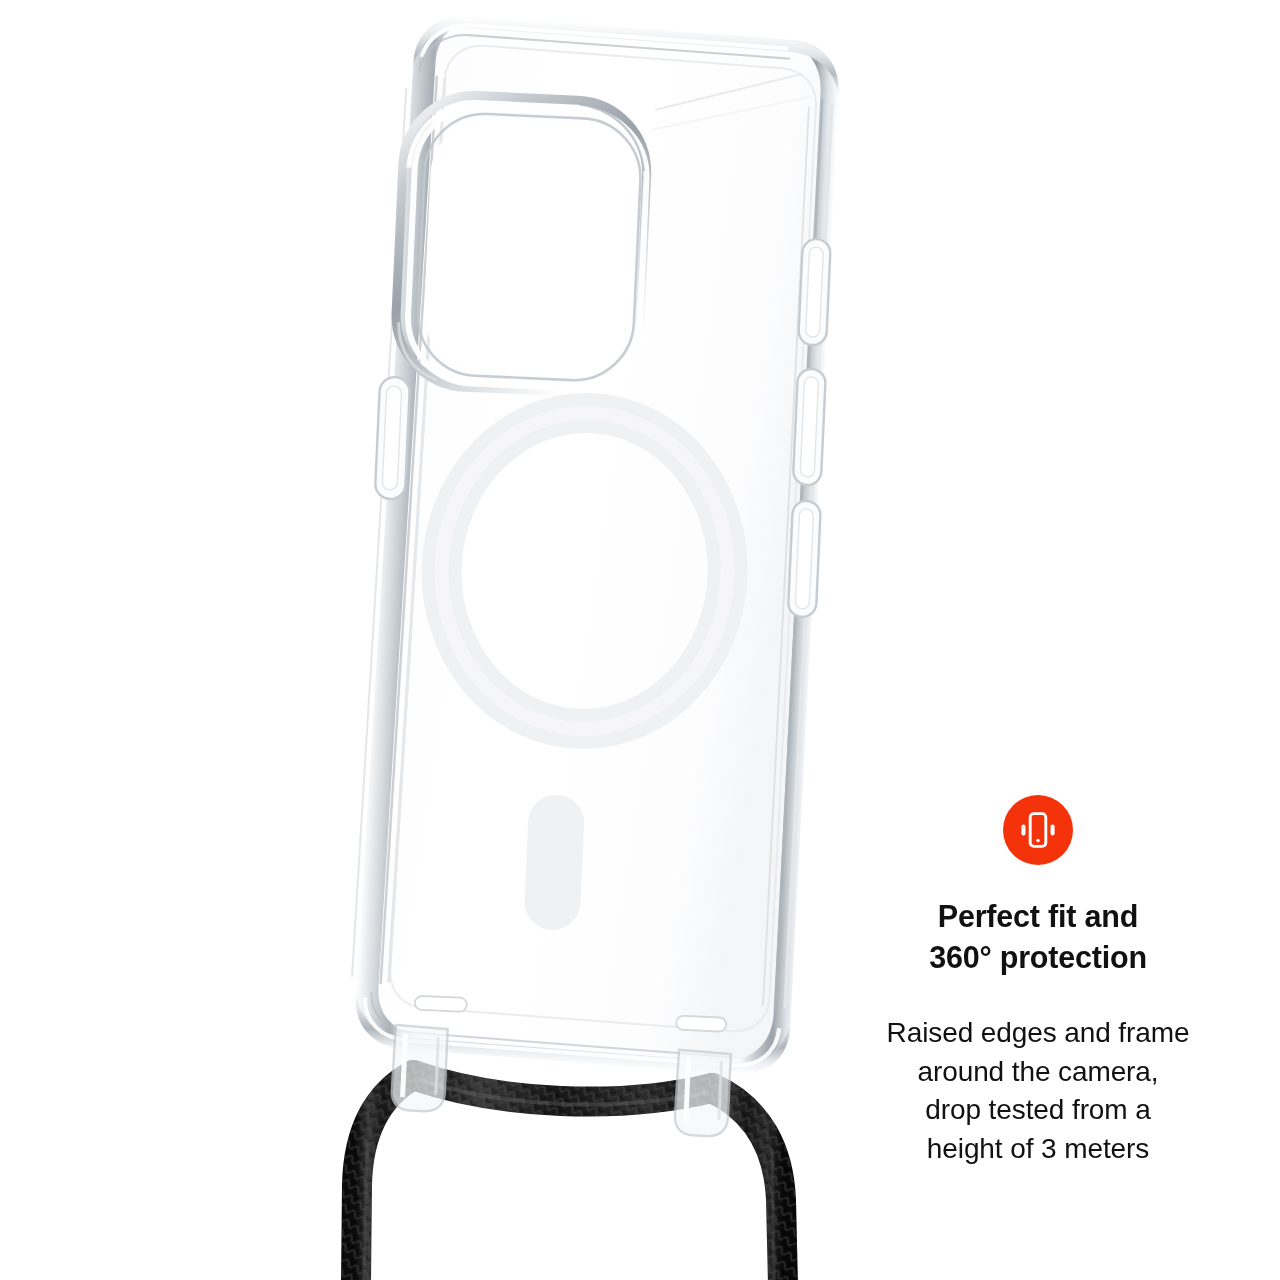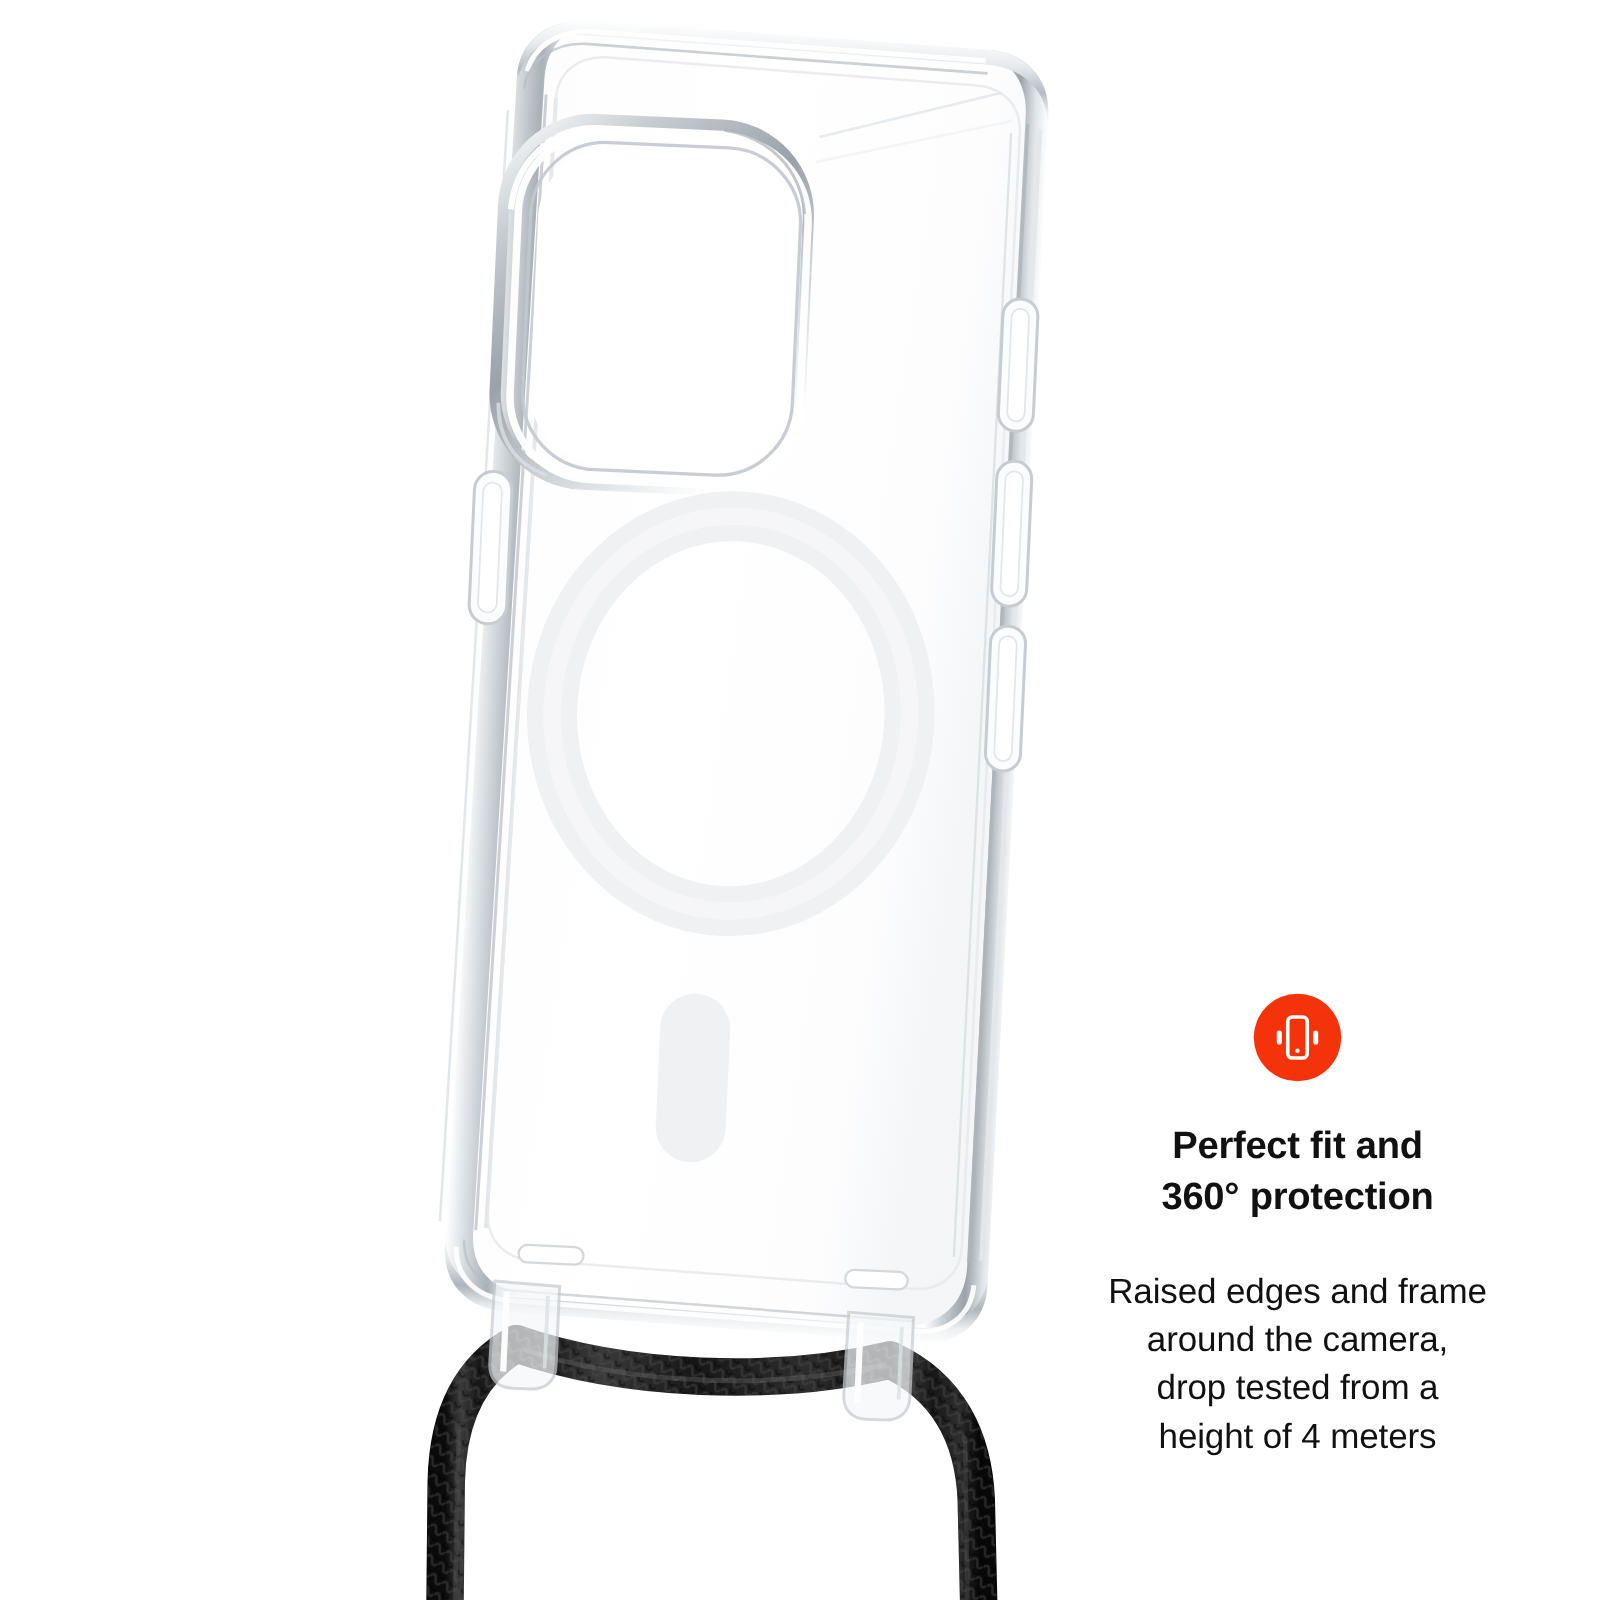--- a/index.html
+++ b/index.html
@@ -344,16 +344,16 @@
         <rect x="34.5" y="16.4" width="4.1" height="11.2" rx="2.05" ry="2.05" fill="#ffffff"></rect>
       </svg>
     </div>
 
     <div id="feature-heading" style="color: rgb(17, 17, 17);">Perfect fit and
 360° protection</div>
 
     <div id="feature-body" style="color: rgb(17, 17, 17);">Raised edges and frame
 around the camera,
 drop tested from a
-height of 4 meters</div>
+height of 3 meters</div>
   </div>
 
 </div>
 
 </body></html>

